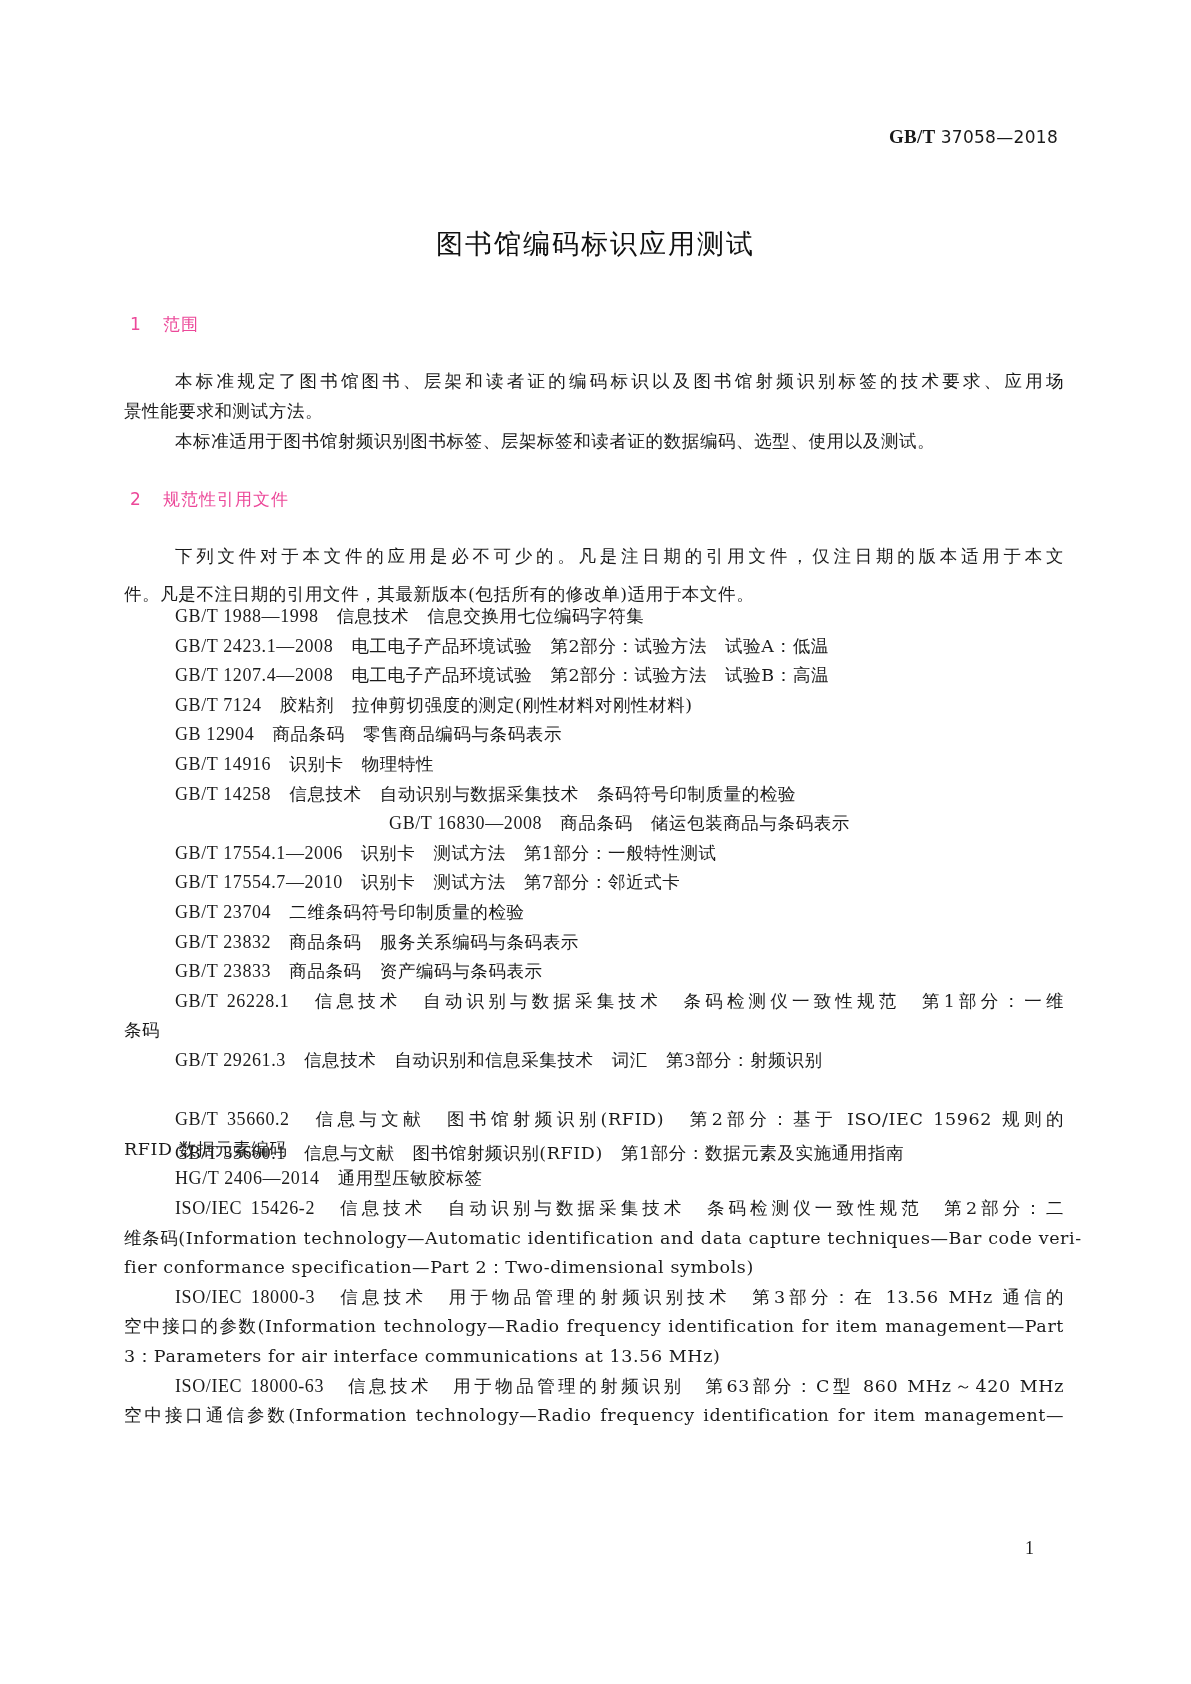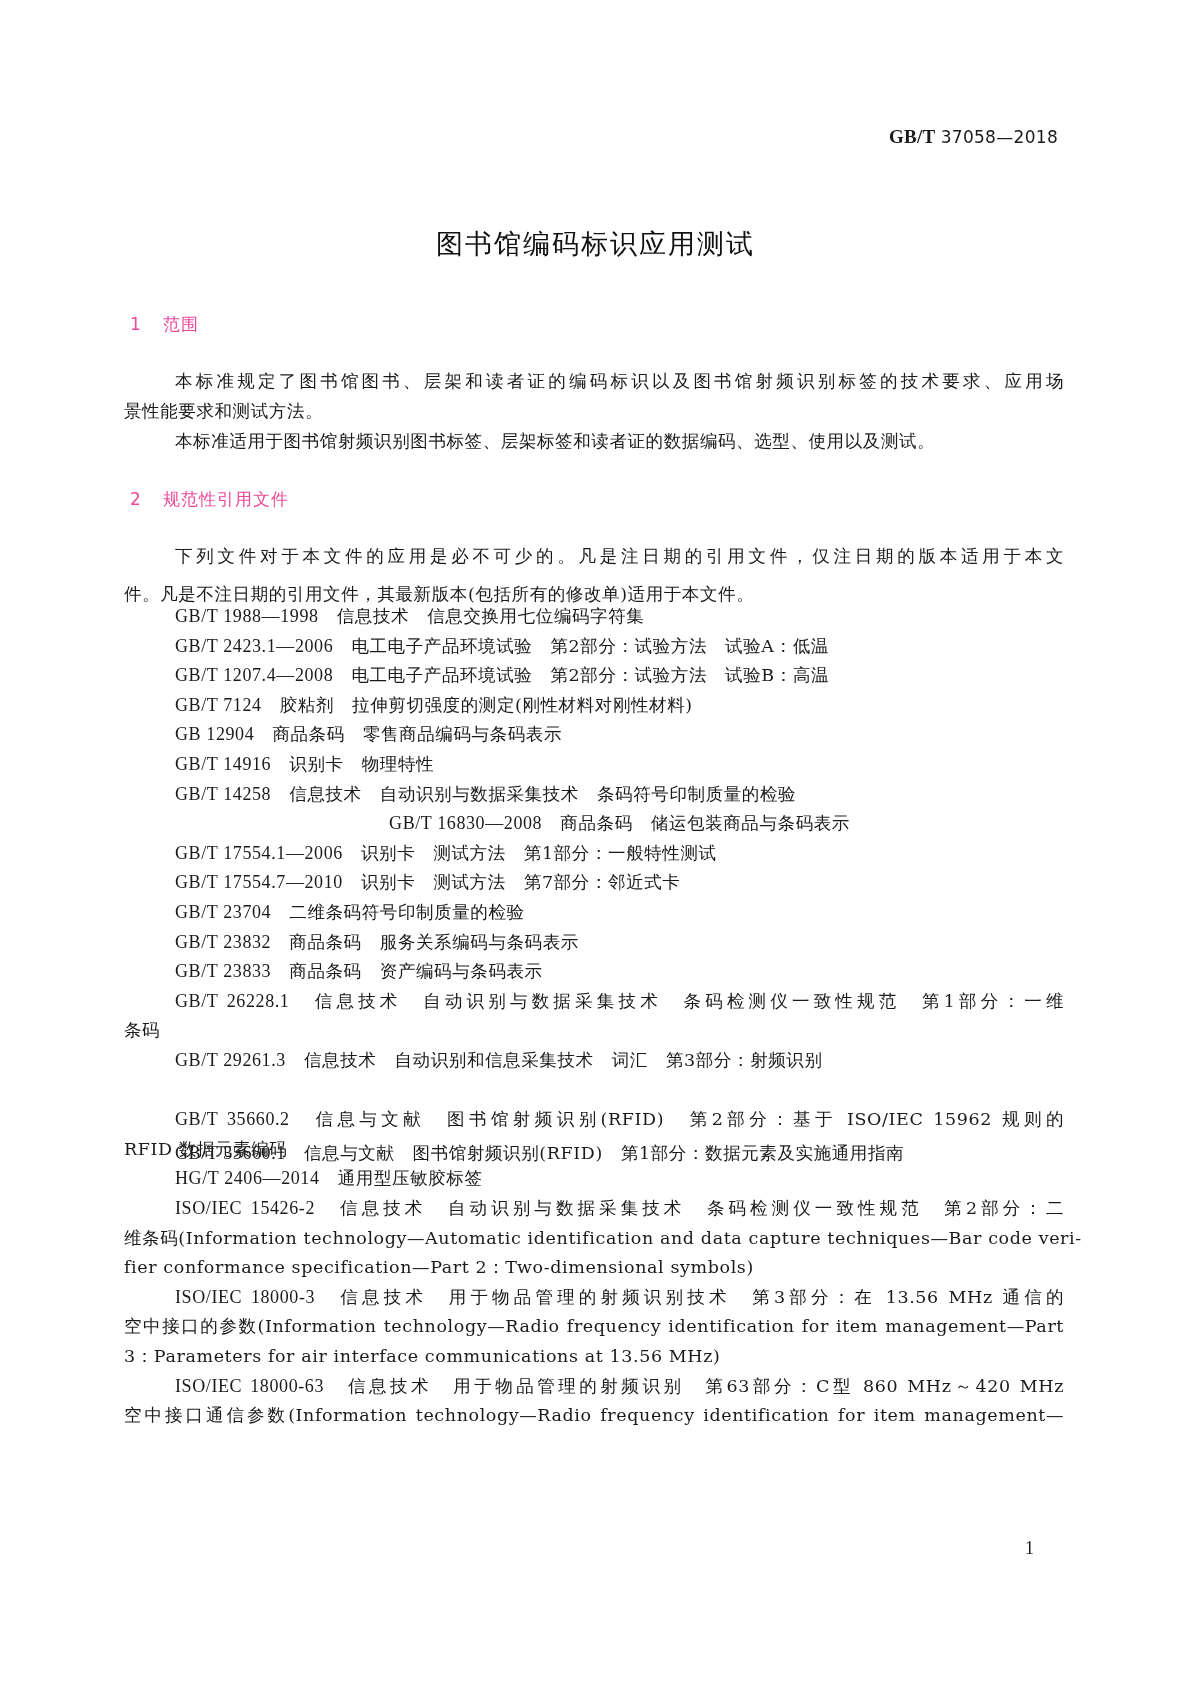--- a/index.html
+++ b/index.html
@@ -57,21 +57,21 @@
 <div class="line indent" style="top:426px;">本标准适用于图书馆射频识别图书标签、层架标签和读者证的数据编码、选型、使用以及测试。</div>
 
 <div class="sec-head" style="top:488px;">
   <span class="num">2</span><span>规范性引用文件</span>
 </div>
 <div class="line indent justify" style="top:541px;">下列文件对于本文件的应用是必不可少的。凡是注日期的引用文件，仅注日期的版本适用于本文</div>
 <div class="line" style="top:571px;margin-top:8px;">件。凡是不注日期的引用文件，其最新版本(包括所有的修改单)适用于本文件。</div>
 
 <div id="refs">
     <div class="line indent ref" style="top: 601px;"><span class="code">GB/T 1988—1998</span><span>　</span><span>信息技术　信息交换用七位编码字符集</span></div>
-    <div class="line indent ref" style="top: 630.6px;"><span class="code">GB/T 2423.1—2006</span><span>　</span><span>电工电子产品环境试验　第2部分：试验方法　试验A：低温</span></div>
+    <div class="line indent ref" style="top: 630.6px;"><span class="code">GB/T 2423.1—2008</span><span>　</span><span>电工电子产品环境试验　第2部分：试验方法　试验A：低温</span></div>
     <div class="line indent ref" style="top: 660.2px;"><span class="code">GB/T 1207.4—2008</span><span>　</span><span>电工电子产品环境试验　第2部分：试验方法　试验B：高温</span></div>
     <div class="line indent ref" style="top: 689.8px;"><span class="code">GB/T 7124</span><span>　</span><span>胶粘剂　拉伸剪切强度的测定(刚性材料对刚性材料)</span></div>
     <div class="line indent ref" style="top: 719.4px;"><span class="code">GB 12904</span><span>　</span><span>商品条码　零售商品编码与条码表示</span></div>
     <div class="line indent ref" style="top: 749px;"><span class="code">GB/T 14916</span><span>　</span><span>识别卡　物理特性</span></div>
     <div class="line indent ref" style="top: 778.6px;"><span class="code">GB/T 14258</span><span>　</span><span>信息技术　自动识别与数据采集技术　条码符号印制质量的检验</span></div>
     <div class="line indent ref" style="top: 808.2px; text-align: center;"><span class="code">GB/T 16830—2008</span><span>　</span><span>商品条码　储运包装商品与条码表示</span></div>
     <div class="line indent ref" style="top: 837.8px;"><span class="code">GB/T 17554.1—2006</span><span>　</span><span>识别卡　测试方法　第1部分：一般特性测试</span></div>
     <div class="line indent ref" style="top: 867.4px;"><span class="code">GB/T 17554.7—2010</span><span>　</span><span>识别卡　测试方法　第7部分：邻近式卡</span></div>
     <div class="line indent ref" style="top: 897px;"><span class="code">GB/T 23704</span><span>　</span><span>二维条码符号印制质量的检验</span></div>
     <div class="line indent ref" style="top: 926.6px;"><span class="code">GB/T 23832</span><span>　</span><span>商品条码　服务关系编码与条码表示</span></div>

